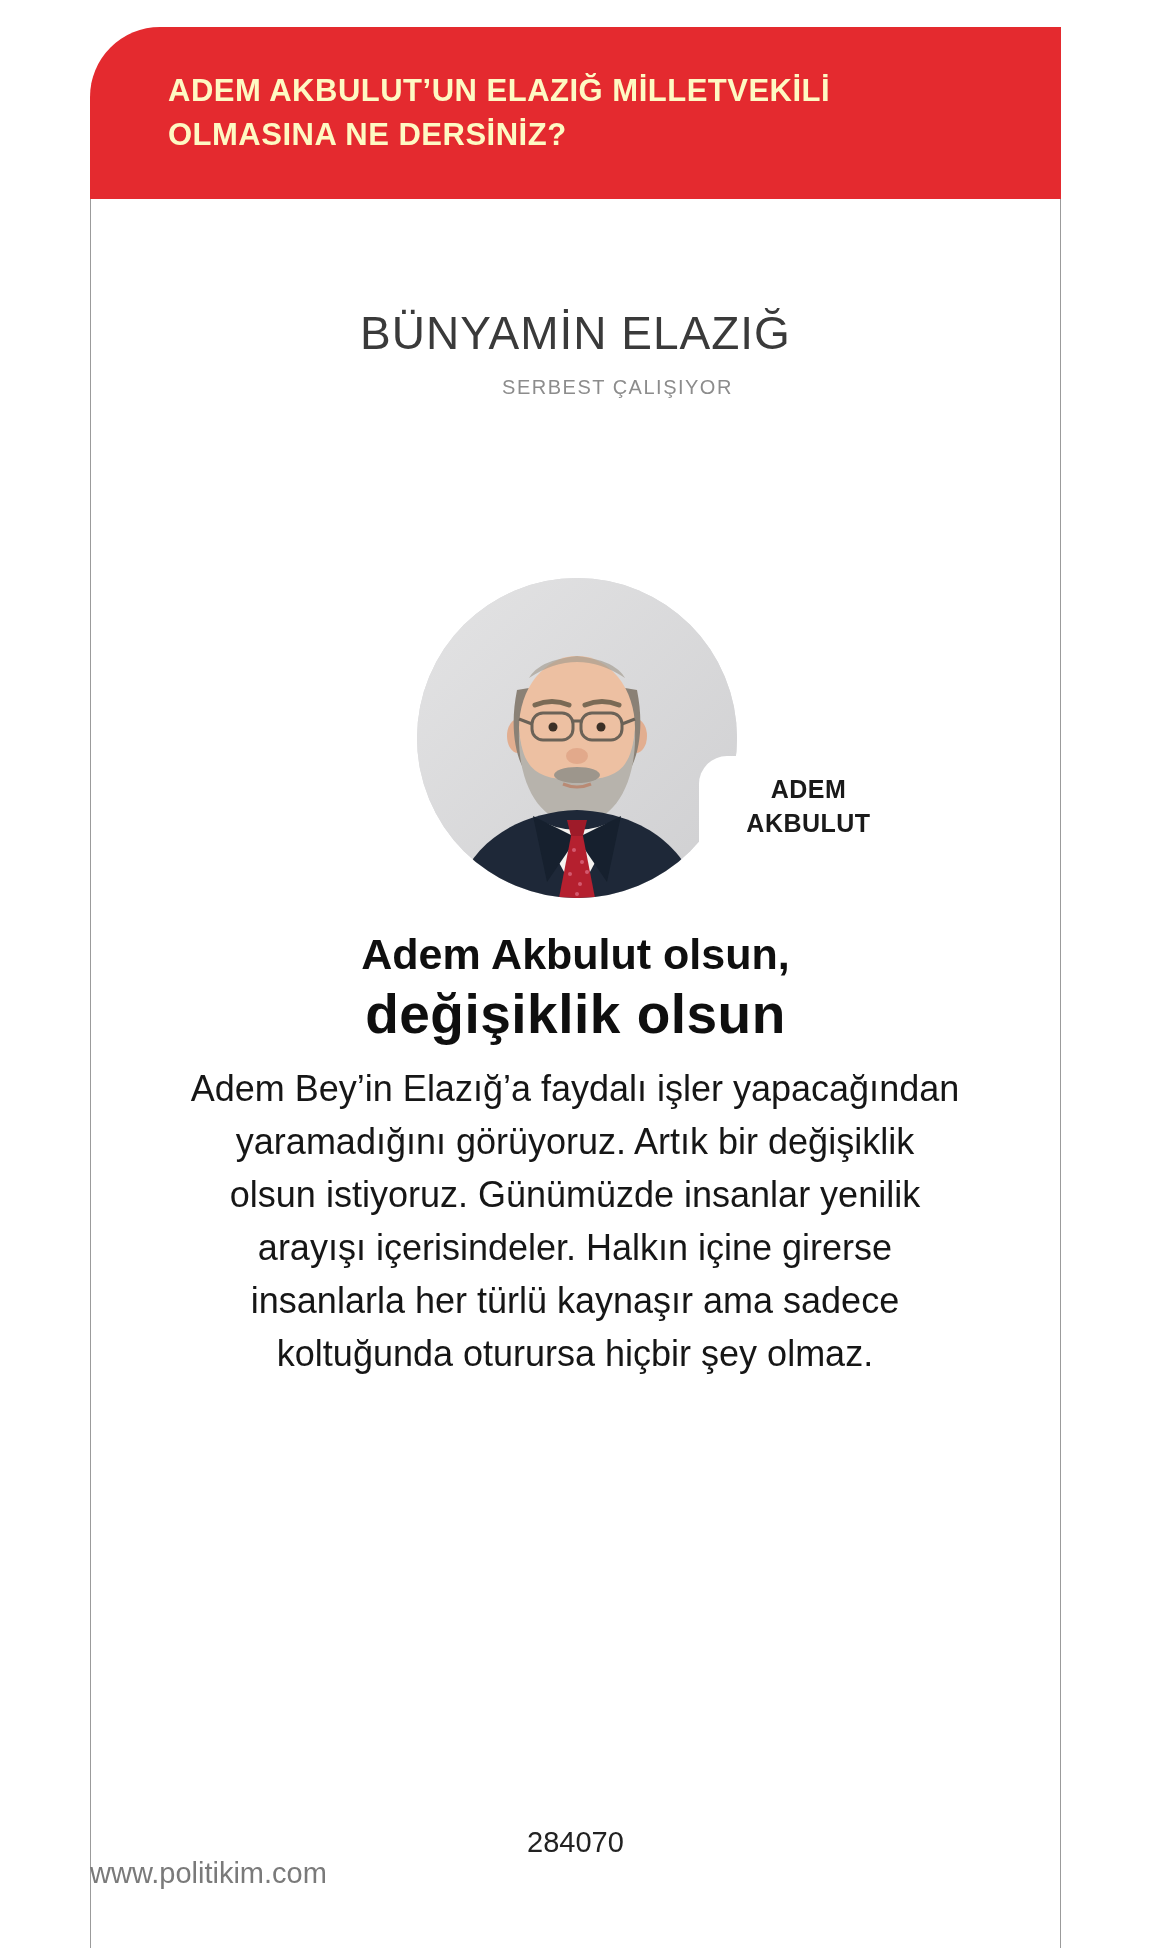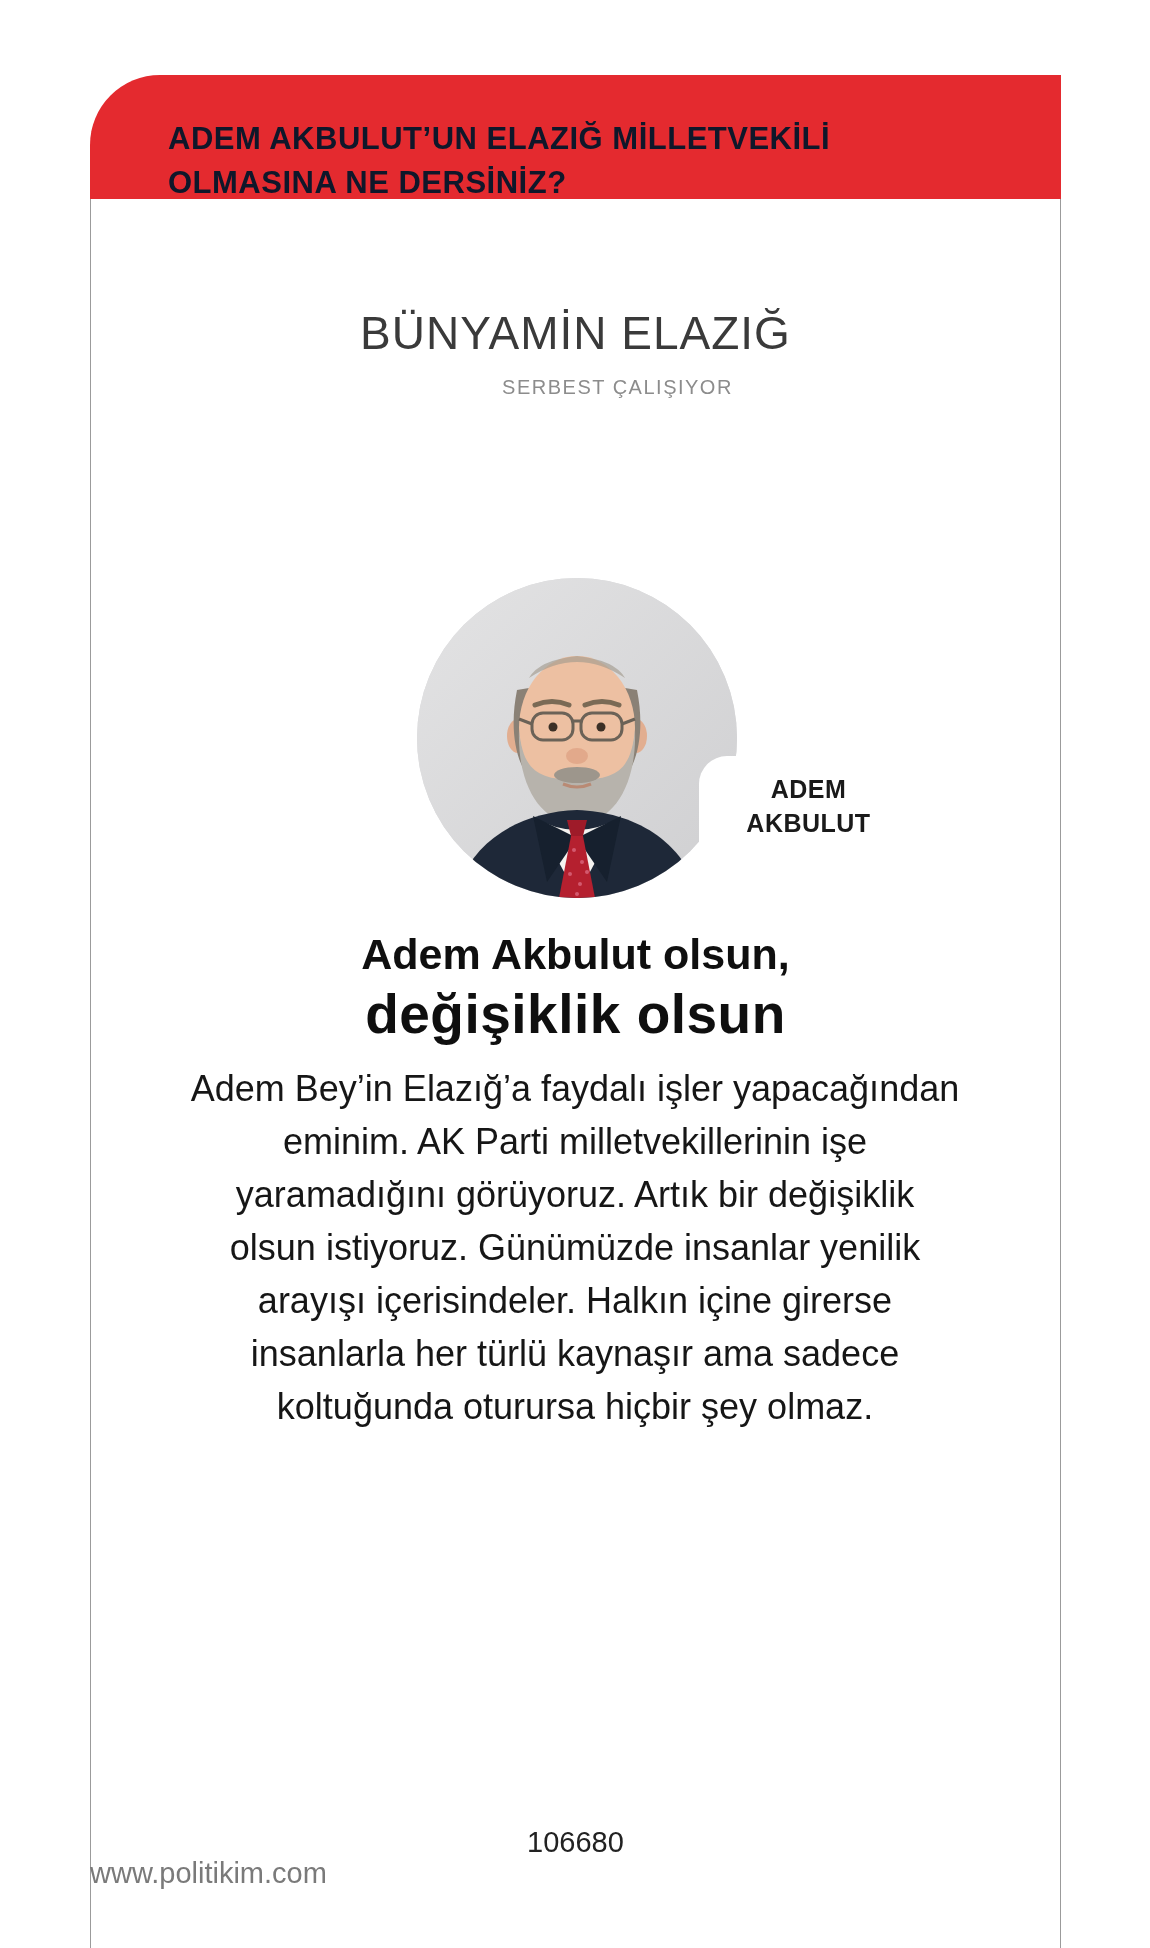--- a/index.html
+++ b/index.html
@@ -10,22 +10,21 @@
     font-family:"Liberation Sans", sans-serif;
     overflow:hidden;
   }
   
   .header{
     position:absolute;left:90px;top:27px;width:971px;height:172px;
     background:#e42a2f;
     border-radius:70px 0 0 0;
     box-sizing:border-box;
     padding:42px 40px 0 78px;
-    color:#0f172a;
-    margin-top:48px;
+    color:#fef9c3;
   }
   .header-line{
     font-size:31px;font-weight:700;line-height:44px;letter-spacing:.5px;
     white-space:nowrap;
   }
   
   .card-frame{
     position:absolute;left:90px;top:199px;width:971px;height:1749px;
     box-sizing:border-box;
     border-left:1px solid #9b9b9b;
@@ -166,24 +165,23 @@
   <div class="name-tag">
     <div class="name-tag-line">ADEM</div>
     <div class="name-tag-line">AKBULUT</div>
   </div>
 
   <div class="quote-headline-1">Adem Akbulut olsun,</div>
   <div class="quote-headline-2">değişiklik olsun</div>
 
   <div class="quote-body">
     <div>Adem Bey’in Elazığ’a faydalı işler yapacağından</div>
-    <div>eminim. AK Parti milletvekillerinin işe</div>
     <div>yaramadığını görüyoruz. Artık bir değişiklik</div>
     <div>olsun istiyoruz. Günümüzde insanlar yenilik</div>
     <div>arayışı içerisindeler. Halkın içine girerse</div>
     <div>insanlarla her türlü kaynaşır ama sadece</div>
     <div>koltuğunda oturursa hiçbir şey olmaz.</div>
   </div>
 
-  <div class="record-number">106680</div>
+  <div class="record-number">284070</div>
   <div class="website">www.politikim.com</div>
 
 </div>
 
 </body></html>

